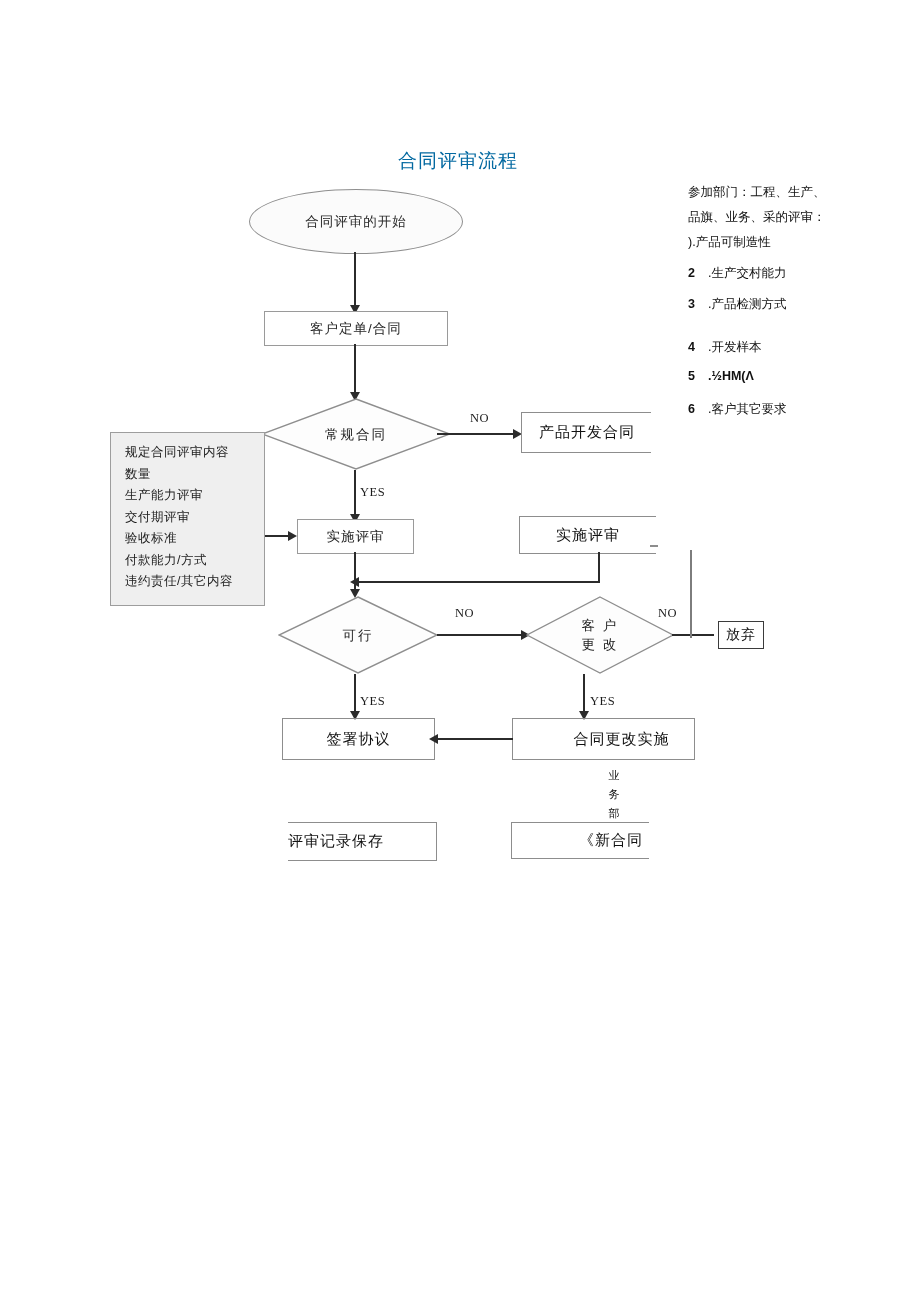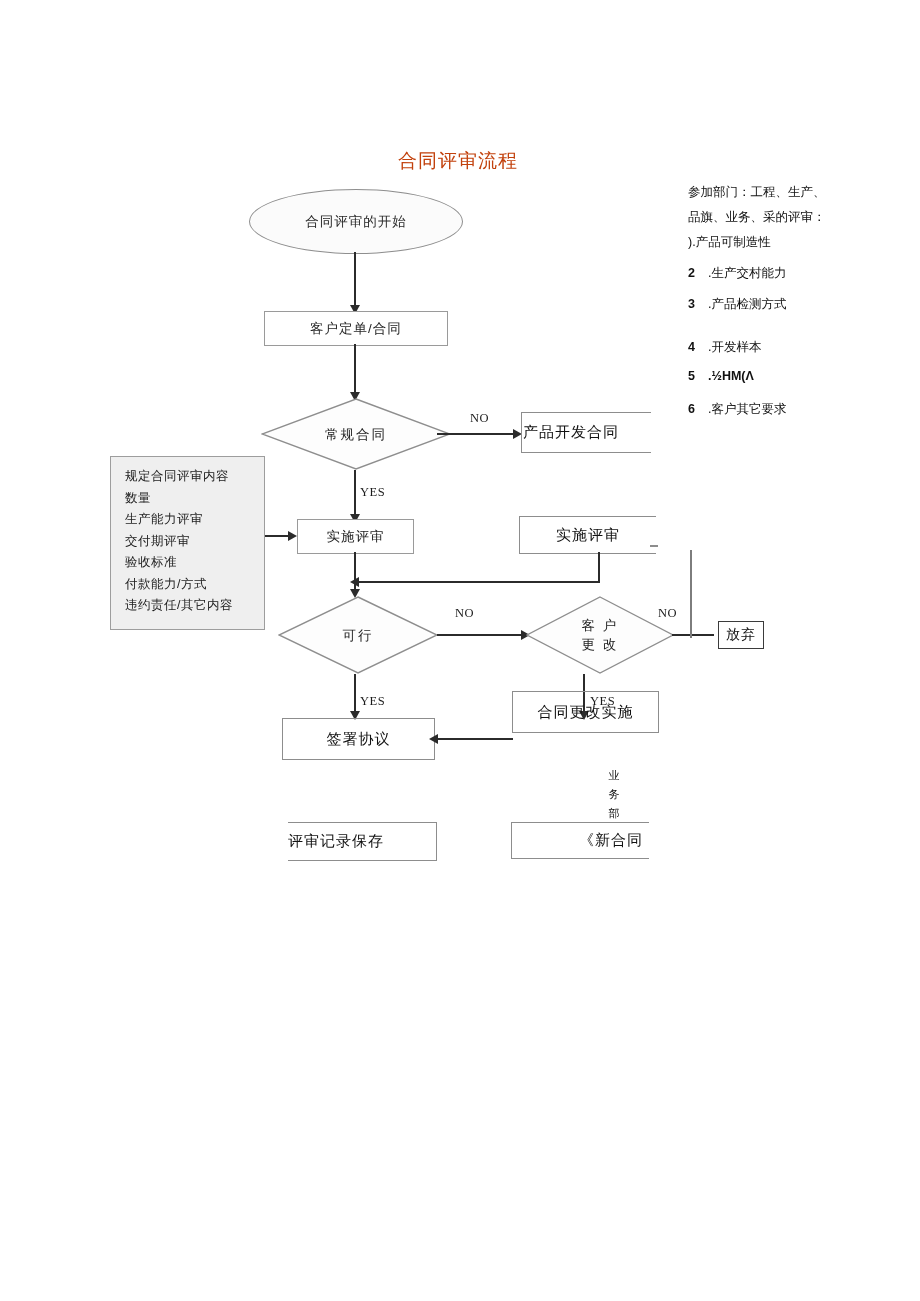--- a/index.html
+++ b/index.html
@@ -19,21 +19,21 @@
     overflow: hidden;
   }
 
   
   .abs { position: absolute; }
 
   
   .title {
     font-family: "Liberation Sans", "DejaVu Sans", sans-serif;
     font-size: 19px;
-    color: #c2410c;
+    color: #0369a1;
     letter-spacing: 1px;
     white-space: nowrap;
   }
 
   
   .notes {
     font-family: "Liberation Sans", "DejaVu Sans", sans-serif;
     font-size: 12.5px;
     color: #111;
     width: 225px;
@@ -210,27 +210,27 @@
     <svg class="diamond-shape" viewBox="0 0 190 72" preserveAspectRatio="none">
       <polygon points="95,1 189,36 95,71 1,36" fill="#fdfdfd" stroke="#8e8e8e" stroke-width="1.4"></polygon>
     </svg>
     <div class="diamond-label">常规合同</div>
   </div>
 
   <div class="abs hline" style="left:437px; top:433px; width:80px;"></div>
   <div class="abs arrow-right" style="left:513px; top:429px;"></div>
   <div class="abs edge-label" style="left:470px; top:411px;">NO</div>
 
-  <div class="abs bracketbox br-left" style="left:521px; top:412px; width:130px; height:41px; justify-content:flex-start; padding-left:1px; box-sizing:border-box; border-right:none;">产品开发合同</div>
+  <div class="abs bracketbox br-left" style="left:521px; top:412px; width:130px; height:41px; justify-content:flex-start; padding-left:17px; box-sizing:border-box; border-right:none;">产品开发合同</div>
 
   <div class="abs vline" style="left:354px; top:470px; height:50px;"></div>
   <div class="abs arrow-down" style="left:350px; top:514px;"></div>
   <div class="abs edge-label" style="left:360px; top:485px;">YES</div>
 
-  <div class="abs listpanel" style="left:110px; top:432px; width:155px; height:174px;margin-top:24px;">
+  <div class="abs listpanel" style="left:110px; top:432px; width:155px; height:174px;">
     <div class="li">规定合同评审内容</div>
     <div class="li">数量</div>
     <div class="li">生产能力评审</div>
     <div class="li">交付期评审</div>
     <div class="li">验收标准</div>
     <div class="li">付款能力/方式</div>
     <div class="li">违约责任/其它内容</div>
   </div>
 
   <div class="abs hline" style="left:265px; top:535px; width:30px;"></div>
@@ -280,21 +280,21 @@
   <div class="abs vline" style="left:354px; top:674px; height:43px;"></div>
   <div class="abs arrow-down" style="left:350px; top:711px;"></div>
   <div class="abs edge-label" style="left:360px; top:694px;">YES</div>
 
   <div class="abs vline" style="left:583px; top:674px; height:43px;"></div>
   <div class="abs arrow-down" style="left:579px; top:711px;"></div>
   <div class="abs edge-label" style="left:590px; top:694px;">YES</div>
 
   <div class="abs bracketbox br-right" style="left:282px; top:718px; width:151px; height:40px; border-left:1.5px solid #8d8d8d;">签署协议</div>
 
-  <div class="abs bracketbox br-left" style="left:512px; top:691px; width:145px; height:40px; border-right:1.5px solid #8d8d8d;">合同更改实施</div>
+  <div class="abs bracketbox br-left" style="left:512px; top:718px; width:145px; height:40px; border-right:1.5px solid #8d8d8d;padding-left:36px;">合同更改实施</div>
 
   <div class="abs hline" style="left:435px; top:738px; width:78px;"></div>
   <div class="abs arrow-left" style="left:429px; top:734px;"></div>
 
   <div class="abs vert-text" style="left:605px; top:766px;">
     <div>业务部</div>
   </div>
 
   <div class="abs bracketbox br-right" style="left:288px; top:822px; width:148px; height:37px; border-left:none; justify-content:flex-start;">评审记录保存</div>
 

